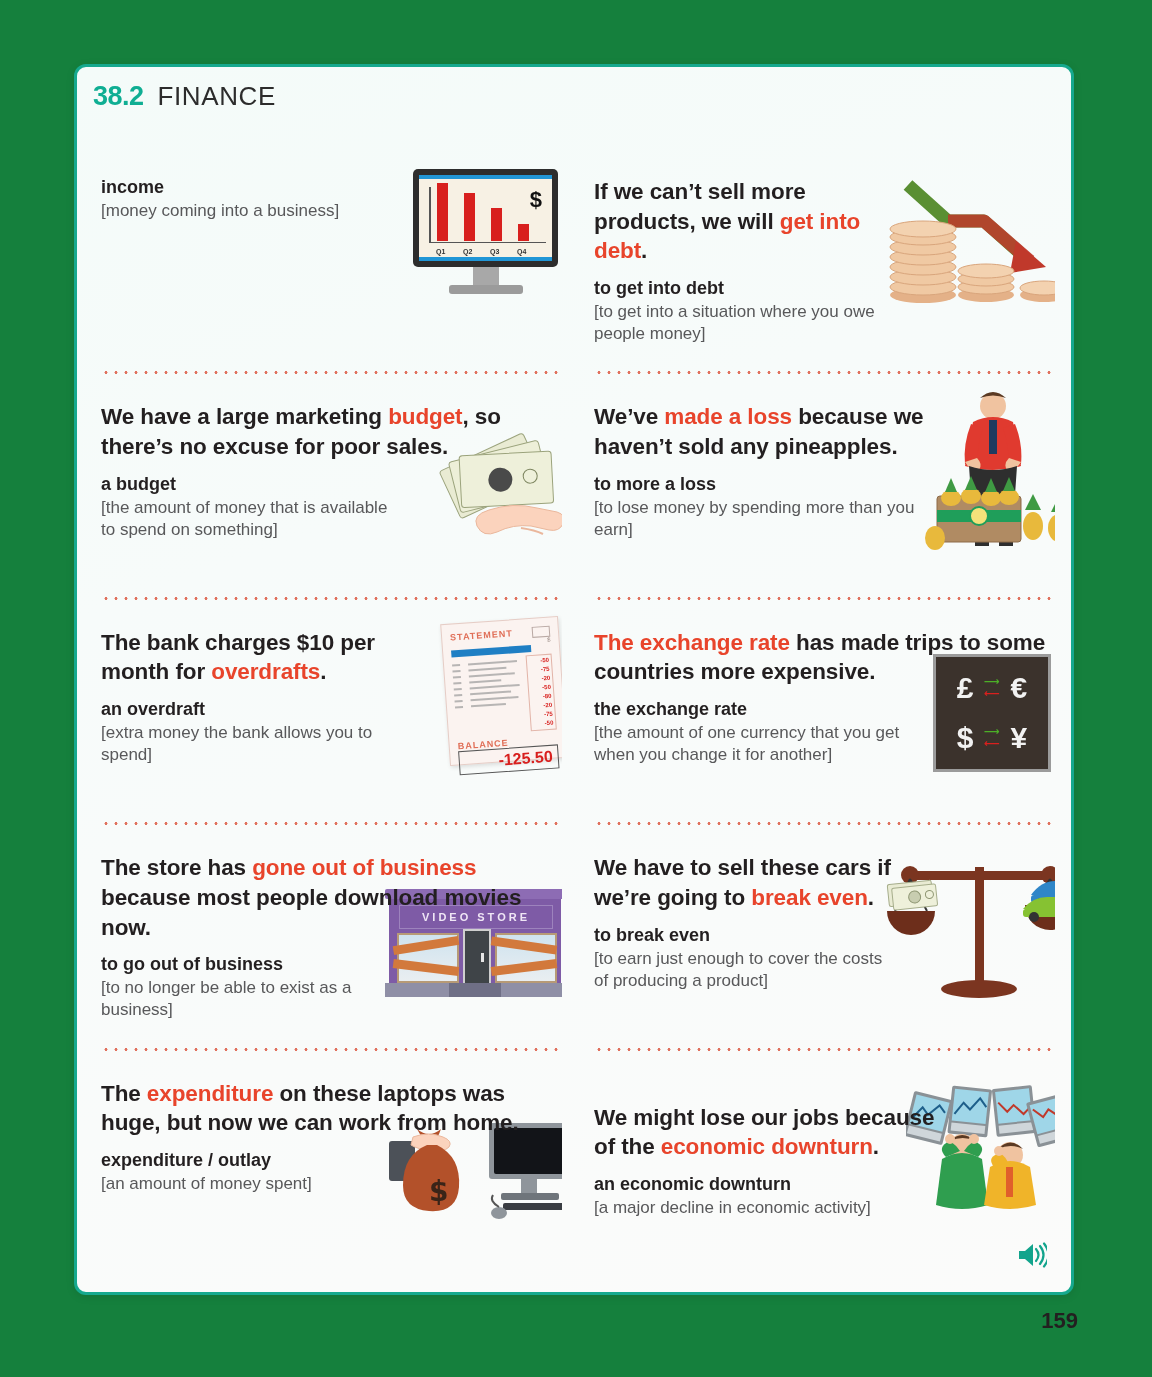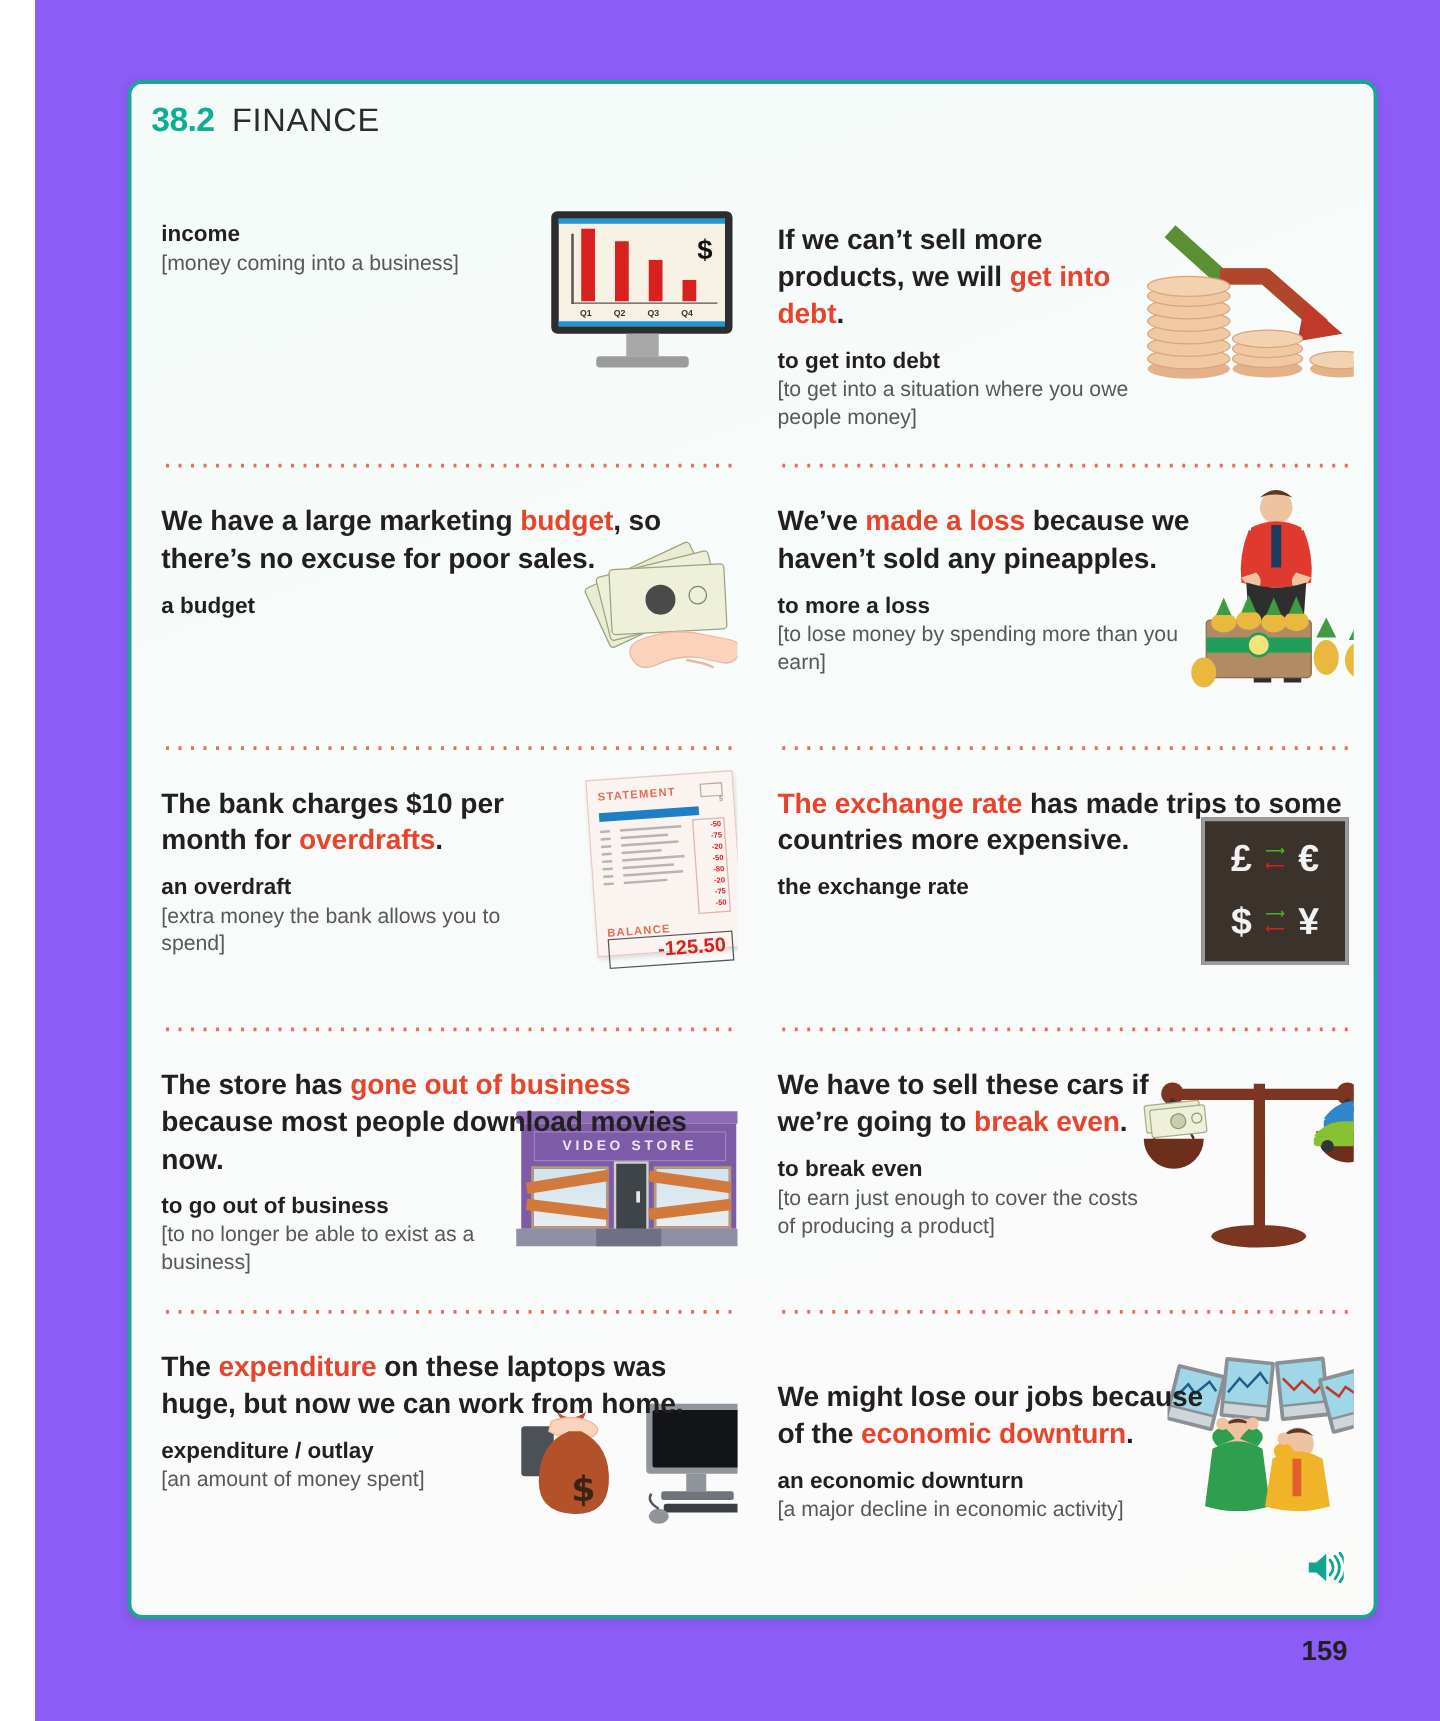--- a/index.html
+++ b/index.html
@@ -6,22 +6,21 @@
   html,body{margin:0;padding:0;}
   body{
     width:1152px;height:1377px;
     background:#ffffff;
     font-family:"Liberation Sans","DejaVu Sans",sans-serif;
     overflow:hidden;
     position:relative;
   }
   .page{
     position:absolute;inset:0;
-    background:#8b5cf6;
-    margin-left:28px;
+    background:#15803d;
   }
   .card{
     position:absolute;
     left:74px;top:64px;
     width:1000px;height:1231px;
     box-sizing:border-box;
     border:3px solid #16a98e;
     border-radius:12px;
     background:linear-gradient(160deg,#f4fbf9 0%,#f7fbfa 35%,#fbfbfa 100%);
     box-shadow:0 2px 8px rgba(0,0,0,.10);
@@ -172,20 +171,21 @@
           </svg>
         </div>
         <div class="sep"></div>
       </div>
 
       <div class="cell">
         <div class="txt" style="width:420px;">
           <p class="sentence"><span>We have a large marketing </span><span class="hl">budget</span><span>, so there’s no excuse for poor sales.</span></p>
           <div style="width:300px;">
             <p class="term">a budget</p>
+            <p class="gloss">[the amount of money that is available to spend on something]</p>
           </div>
         </div>
         <div class="art" style="left:330px;top:46px;width:160px;height:130px;">
           <svg viewBox="0 0 160 130" width="160" height="130">
             <g transform="translate(10,6)">
               <g transform="rotate(-25 60 60)">
                   <rect x="18" y="18" width="92" height="52" rx="3" fill="#e9ebd3" stroke="#9ba37c"></rect>
                 </g>
               <g transform="rotate(-14 60 60)">
                   <rect x="22" y="20" width="92" height="52" rx="3" fill="#edefd8" stroke="#9ba37c"></rect>
@@ -300,20 +300,21 @@
           </div>
         </div>
         <div class="sep"></div>
       </div>
 
       <div class="cell">
         <div class="txt" style="width:470px;">
           <p class="sentence"><span></span><span class="hl">The exchange rate</span><span> has made trips to some countries more expensive.</span></p>
           <div style="width:330px;">
             <p class="term">the exchange rate</p>
+            <p class="gloss">[the amount of one currency that you get when you change it for another]</p>
           </div>
         </div>
         <div class="art" style="left:345px;top:48px;">
           <div class="fx-box" style="width:118px;height:118px;box-sizing:border-box;padding:6px 10px;">
             <span>£</span>
             <span class="arrpair">
                 <span class="arr-g">⟶</span>
                 <span class="arr-r">⟵</span>
               </span>
             <span>€</span>

